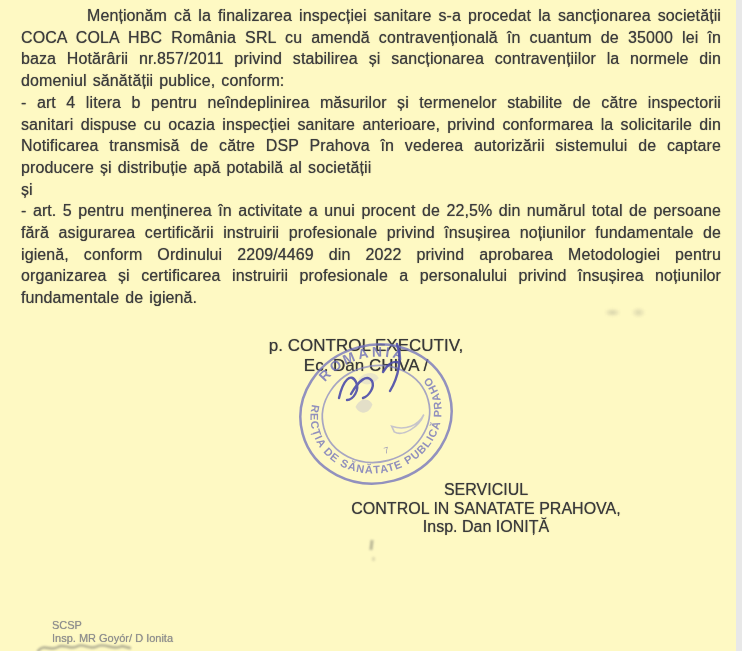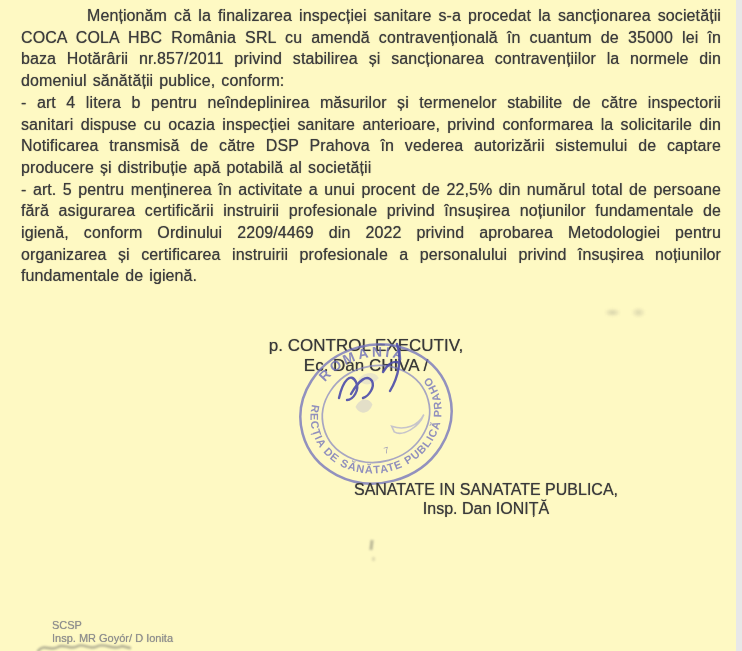--- a/index.html
+++ b/index.html
@@ -109,20 +109,21 @@
   }
 </style>
 </head>
 <body>
 
 <div class="page">
 
   <div class="body-text scan">
     <p class="indent">Menționăm că la finalizarea inspecției sanitare s-a procedat la sancționarea societății COCA COLA HBC România SRL cu amendă contravențională în cuantum de 35000 lei în baza Hotărârii nr.857/2011 privind stabilirea și sancționarea contravențiilor la normele din domeniul sănătății publice, conform:</p>
     <p>- art 4 litera b pentru neîndeplinirea măsurilor și termenelor stabilite de către inspectorii sanitari dispuse cu ocazia inspecției sanitare anterioare, privind conformarea la solicitarile din Notificarea transmisă de către DSP Prahova în vederea autorizării sistemului de captare producere și distribuție apă potabilă al societății</p>
+    <p class="no-justify">și</p>
     <p>- art. 5 pentru menținerea în activitate a unui procent de 22,5% din numărul total de persoane fără asigurarea certificării instruirii profesionale privind însușirea noțiunilor fundamentale de igienă, conform Ordinului 2209/4469 din 2022 privind aprobarea Metodologiei pentru organizarea și certificarea instruirii profesionale a personalului privind însușirea noțiunilor fundamentale de igienă.</p>
   </div>
 
   <div class="sig-block scan">
     <div>p. CONTROL EXECUTIV,</div>
     <div>Ec. Dan CHIVA /</div>
   </div>
 
   <svg class="stamp-svg" width="160" height="146" viewBox="0 0 160 146">
     <defs>
@@ -151,21 +152,22 @@
   <svg class="signature-svg" width="110" height="75" viewBox="0 0 110 75">
     <g fill="none" stroke="#4c4caa" stroke-width="2.4" stroke-linecap="round" stroke-linejoin="round" opacity="0.9">
       <path d="M14 64 C 18 46 26 38 31 48 C 35 56 28 66 22 66"></path>
       <path d="M26 60 C 34 46 42 40 47 47 C 50 53 44 62 38 64"></path>
       <path d="M72 10 C 77 24 74 42 65 57"></path>
       <path d="M58 38 C 63 30 69 26 74 29"></path>
     </g>
   </svg>
 
   <div class="service-block scan">
-    <div>SANATATE IN SANATATE PUBLICA,</div>
+    <div>SERVICIUL</div>
+    <div>CONTROL IN SANATATE PRAHOVA,</div>
     <div>Insp. Dan IONIȚĂ</div>
   </div>
 
   <div class="footer-block">
     <div>SCSP</div>
     <div>Insp. MR Goyór/ D Ionita</div>
   </div>
 
   <div class="artifact smudge-a"></div>
   <div class="artifact smudge-b"></div>

